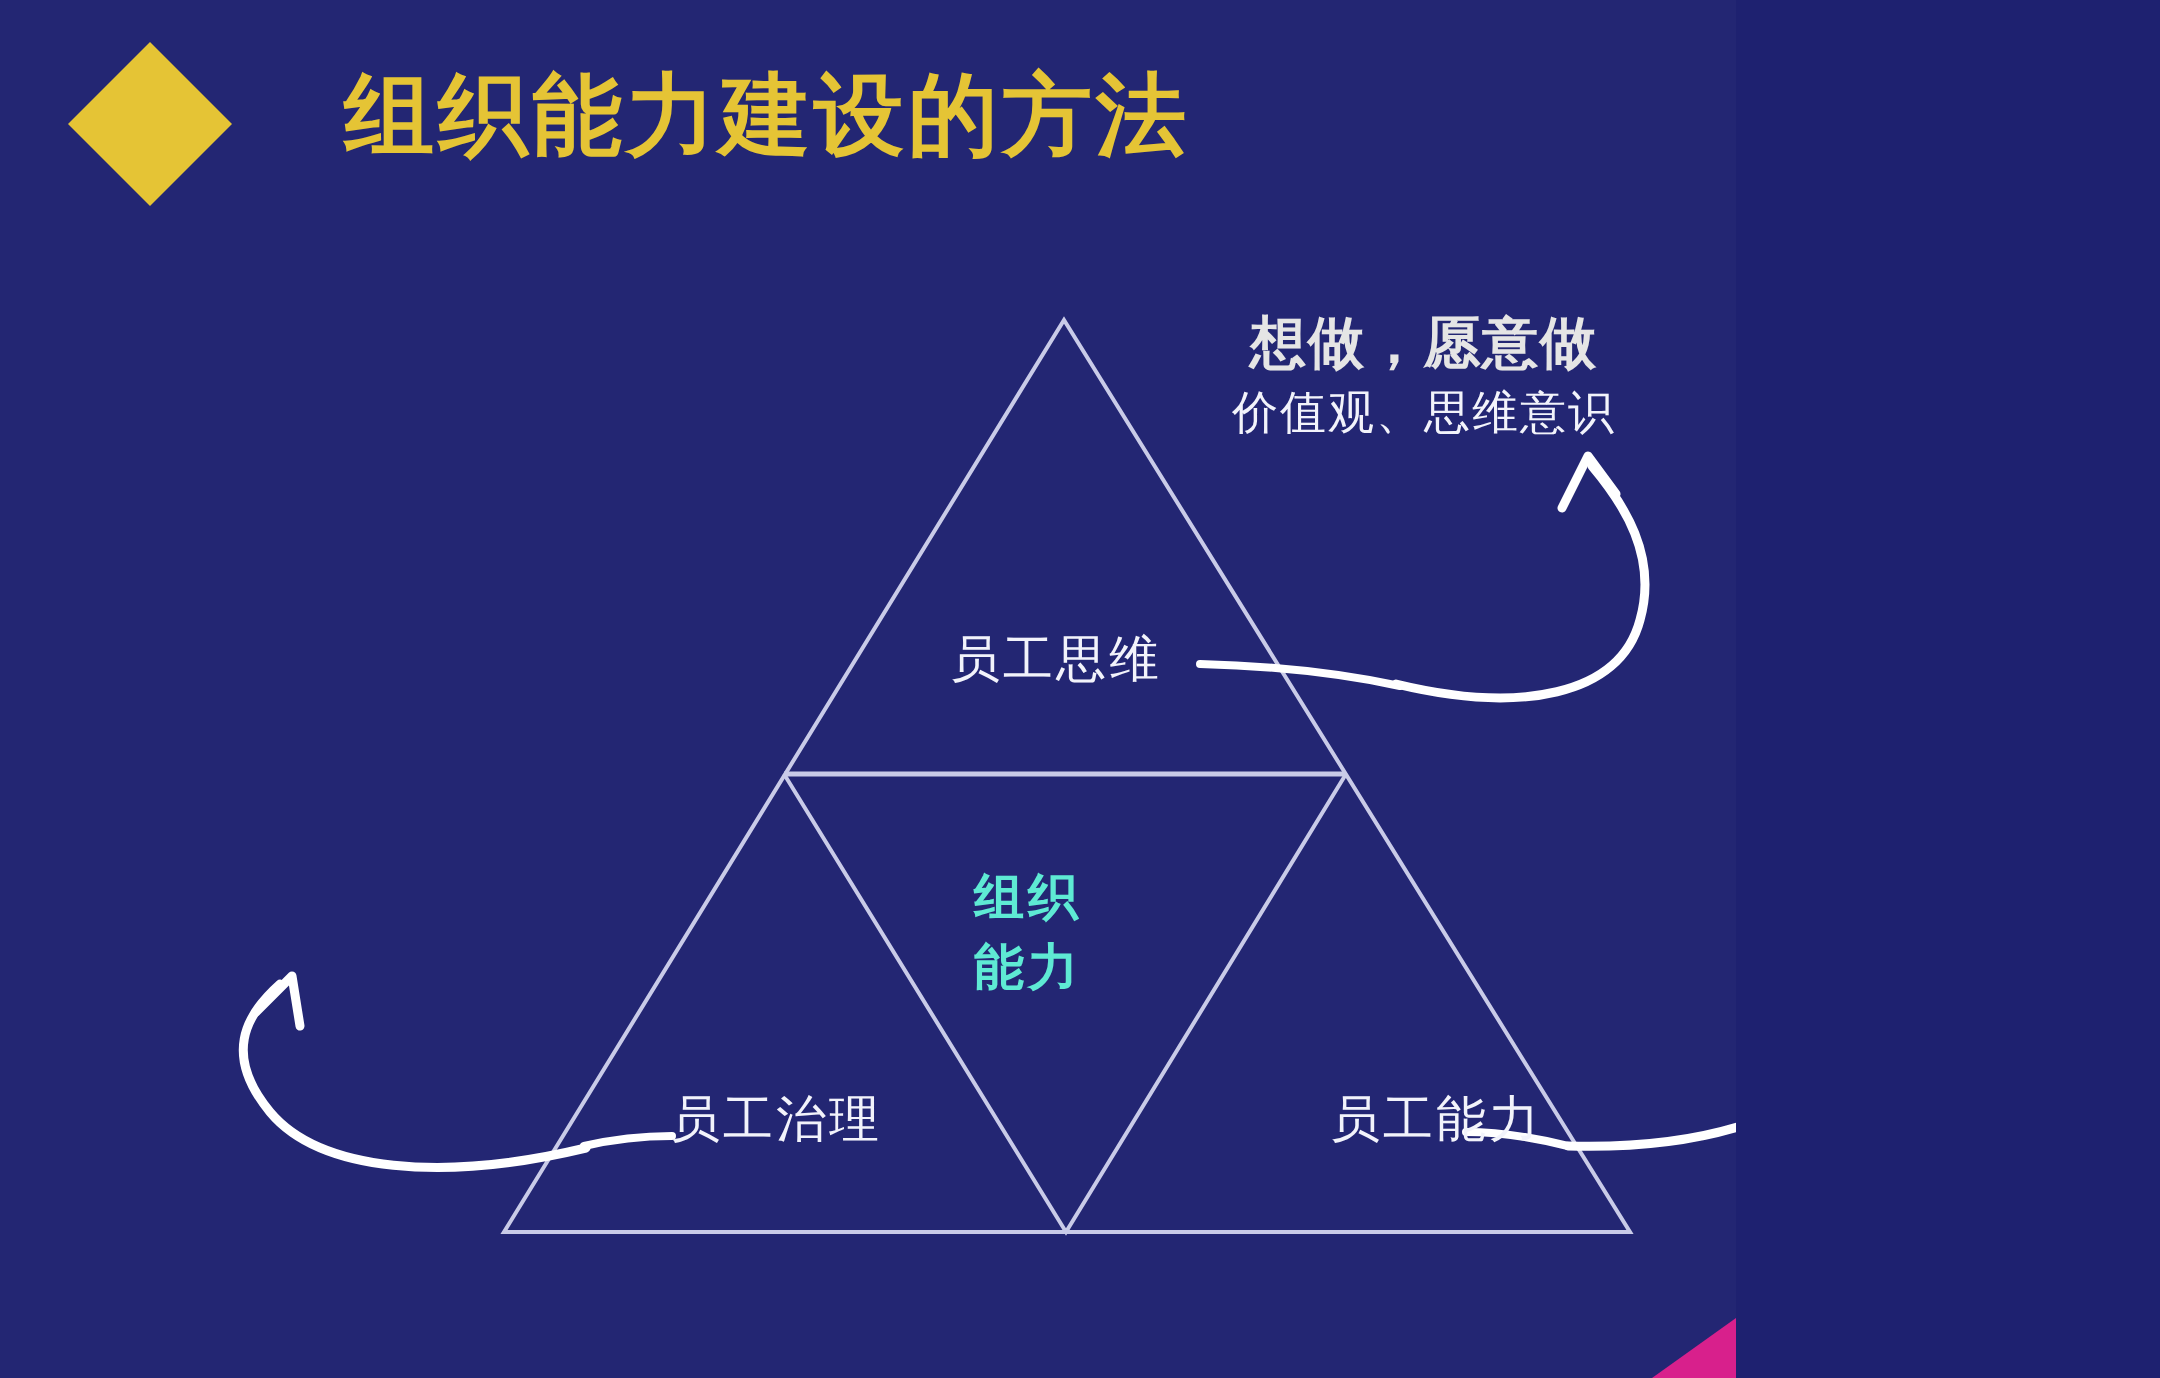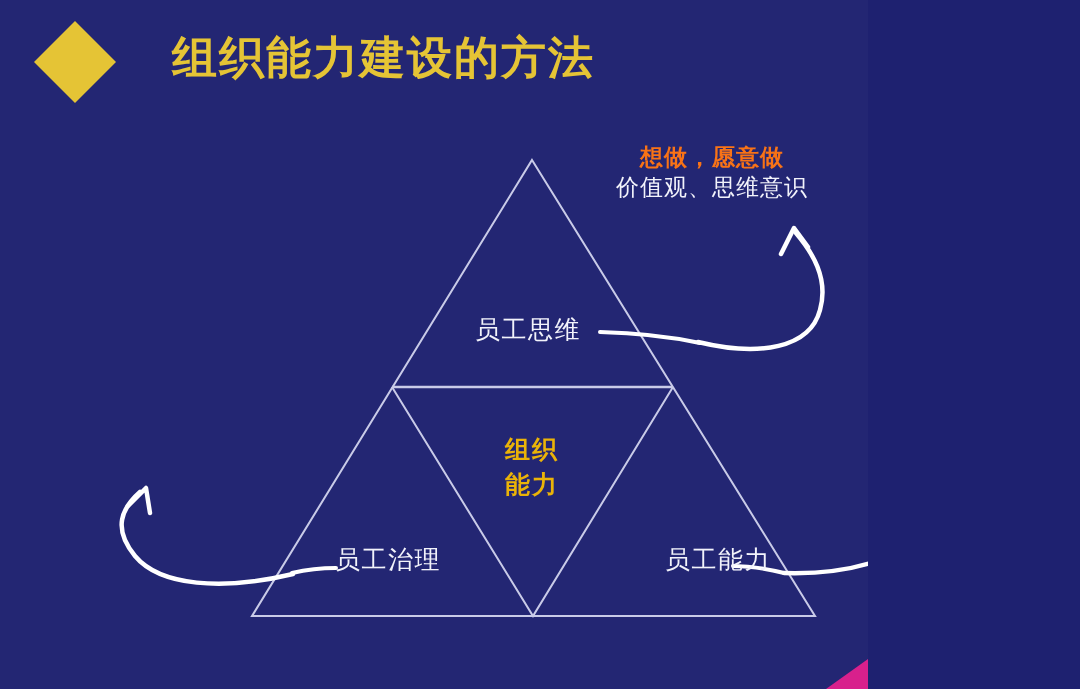--- a/index.html
+++ b/index.html
@@ -55,45 +55,45 @@
     height: 689px;
   }
 
   
   .anno {
     position: absolute;
     white-space: nowrap;
     line-height: 1.32;
   }
   .anno-head {
-    color: #f97316;
+    color: #e5e5e5;
     font-weight: bold;
-    font-size: 23px;
+    font-size: 28px;
     letter-spacing: 1px;
+    margin-top: 12px;
   }
   .anno-body {
     color: #f2f3fb;
     font-size: 23px;
     letter-spacing: 1px;
   }
 
   .tri-label {
     position: absolute;
     white-space: nowrap;
     color: #f2f3fb;
     font-size: 25px;
     letter-spacing: 1.5px;
   }
   #center-label {
     position: absolute;
-    color: #eab308;
+    color: #5eead4;
     font-weight: bold;
     font-size: 25px;
     letter-spacing: 2px;
-    text-align: center;
     line-height: 1.38;
   }
 
   
   #anno-top    { left: 616px; top: 142px; text-align: left; }
   #anno-right  { left: 779px; top: 371px; text-align: left; }
   #anno-right .anno-head { display:block; text-align:center; }
   #anno-top   .anno-head { display:block; text-align:center; }
   #anno-left   { left: 30px;  top: 418px; text-align: left; }
   #anno-left  .anno-head { display:block; text-align:center; }

